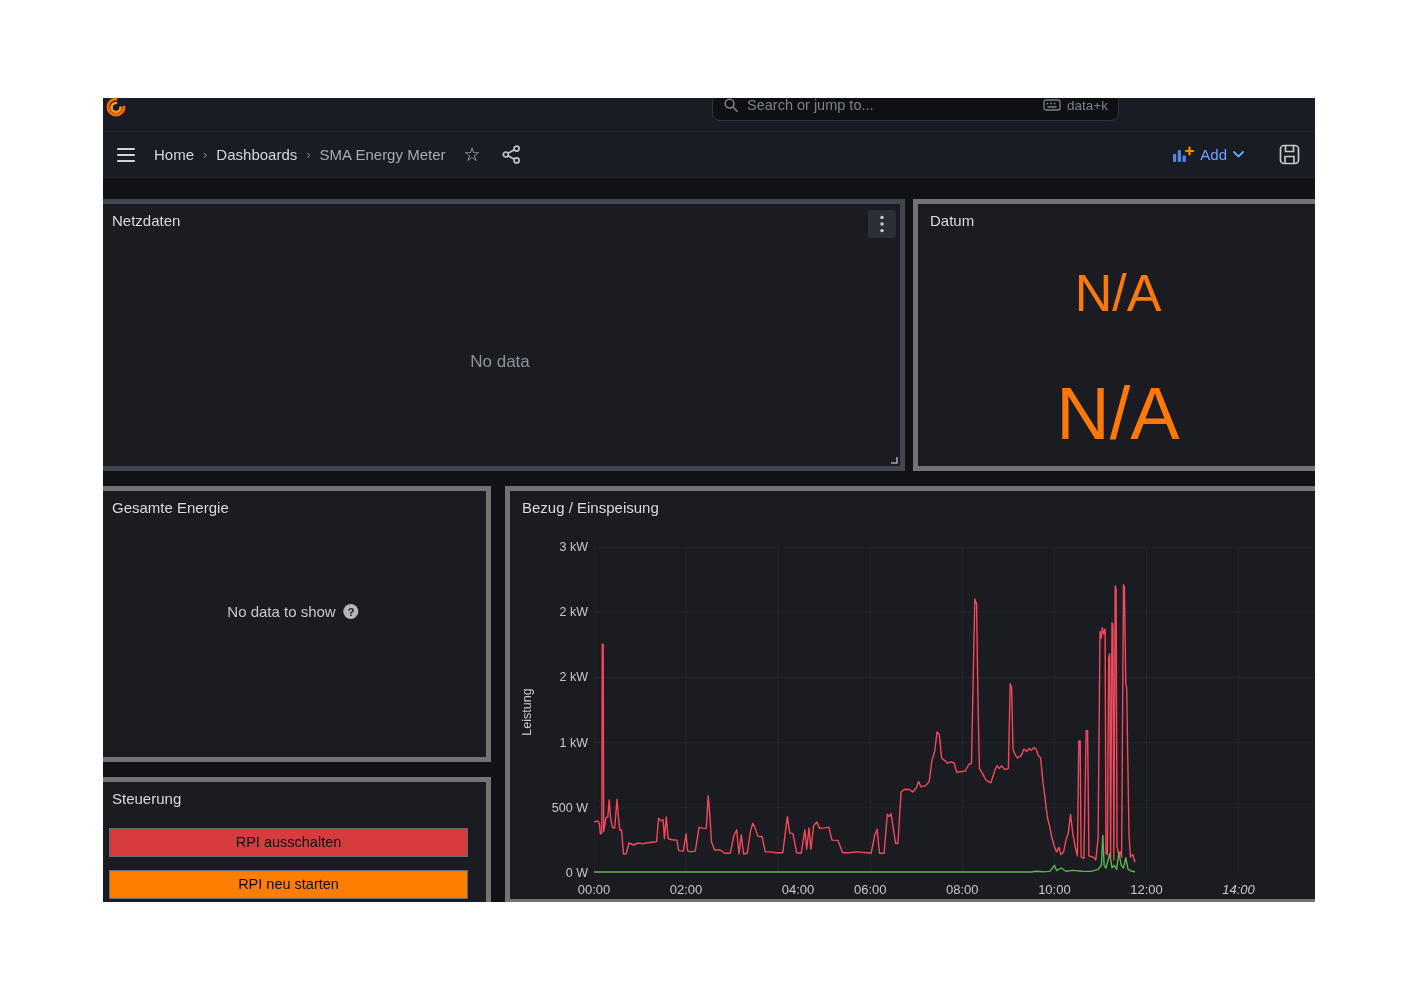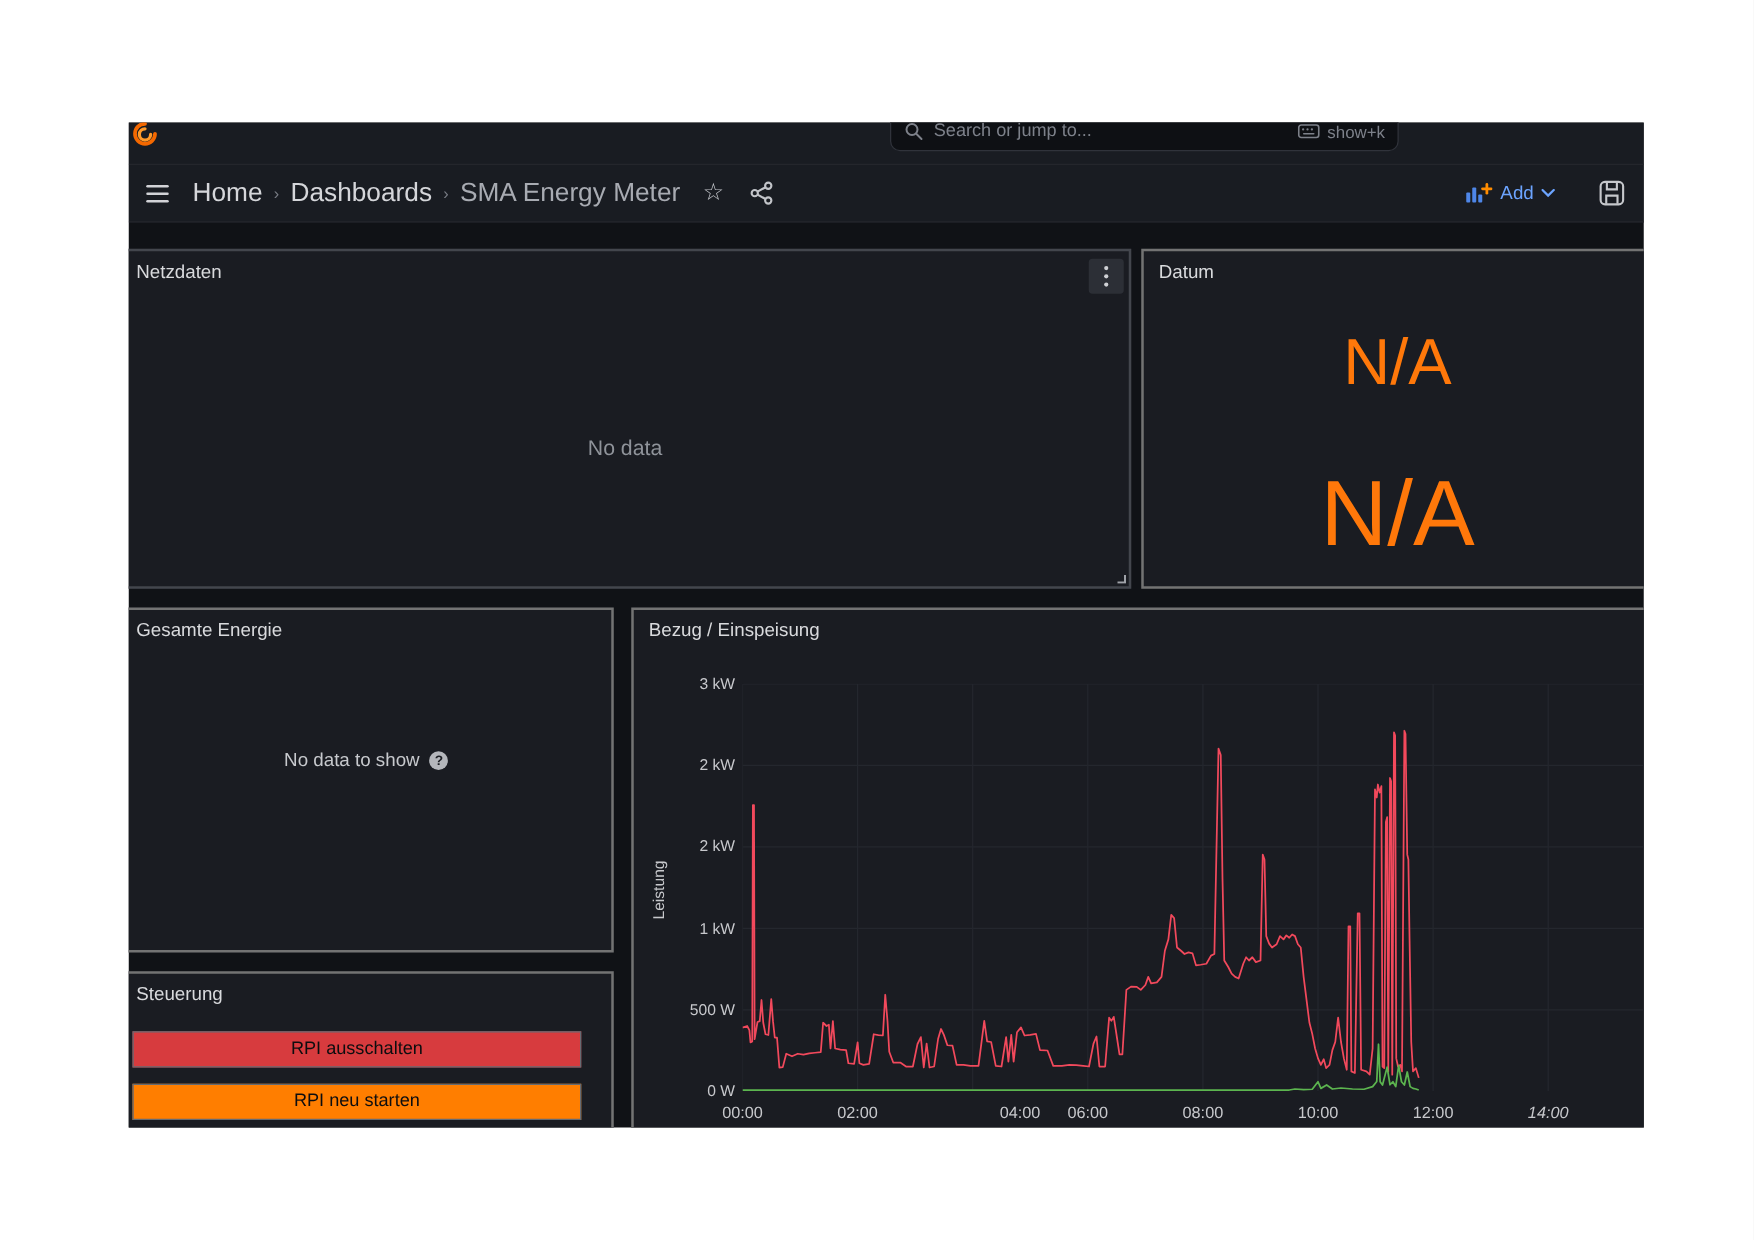--- a/index.html
+++ b/index.html
@@ -5,33 +5,33 @@
   html,body{margin:0;padding:0;background:#ffffff;font-family:"Liberation Sans",sans-serif;}
   .page{position:relative;width:1403px;height:992px;background:#ffffff;overflow:hidden;}
   .app{position:absolute;left:103px;top:98px;width:1212px;height:804px;background:#101216;overflow:hidden;color:#d9dadd;}
   .abs{position:absolute;}
   
   .topbar{position:absolute;left:0;top:0;width:1212px;height:33px;background:#191c22;border-bottom:1px solid #24262c;}
   .navbar{position:absolute;left:0;top:34px;width:1212px;height:46px;background:#191c22;border-bottom:1px solid #24262c;display:flex;align-items:center;padding:0 14px;box-sizing:border-box;}
   .searchbox{position:absolute;left:609px;top:-9px;width:407px;height:32px;background:#0e1014;border:1px solid #30333b;border-radius:8px;display:flex;align-items:center;padding:0 10px;box-sizing:border-box;cursor:text;}
   .searchbox .ph{color:#7d818a;font-size:14.5px;margin-left:8px;flex:1;}
   .shortcut{display:flex;align-items:center;gap:6px;color:#7d818a;font-size:13.5px;}
-  .crumb{font-size:21px;color:#d5d6da;text-decoration:none;cursor:pointer;}
+  .crumb{font-size:15px;color:#d5d6da;text-decoration:none;cursor:pointer;}
   .crumb.current{color:#a8abb2;cursor:default;}
   .crumb-sep{color:#787c84;font-size:13px;margin:0 9px;}
   .hamburger{width:18px;height:14px;display:flex;flex-direction:column;justify-content:space-between;cursor:pointer;margin-right:19px;}
   .hamburger div{height:2px;background:#d2d3d7;border-radius:1px;}
   .nav-icon{color:#c2c4c9;cursor:pointer;}
   .star-glyph{font-size:19px;line-height:19px;margin-left:18px;}
   .navbar-right{margin-left:auto;display:flex;align-items:center;gap:10px;}
   .add-group{display:flex;align-items:center;gap:6px;cursor:pointer;}
   .add-label{color:#6ca4ff;font-size:15px;}
   .save-btn{margin-left:24px;cursor:pointer;display:flex;align-items:center;}
   
-  .panel{position:absolute;background:#1a1c22;border:2px solid #737373;box-sizing:border-box;}
+  .panel{position:absolute;background:#1a1c22;border:5px solid #737373;box-sizing:border-box;}
   .panel.highlight{border-color:#43464d;}
   .panel-title{position:absolute;top:8px;left:12px;font-size:15px;font-weight:500;color:#d9dadd;cursor:pointer;white-space:nowrap;}
   .kebab{position:absolute;top:6px;right:4px;width:28px;height:28px;background:#2c2f36;border-radius:3px;display:flex;align-items:center;justify-content:center;cursor:pointer;}
   .nodata{position:absolute;left:50%;transform:translateX(-50%);color:#8f939a;font-size:17px;white-space:nowrap;}
   .nodata2{position:absolute;left:50%;transform:translateX(-50%);color:#c7c9cd;font-size:15px;white-space:nowrap;display:flex;align-items:center;gap:8px;}
   .help-circle{width:15px;height:15px;border-radius:50%;background:#b4b6bb;color:#1a1c22;font-size:11px;font-weight:700;display:flex;align-items:center;justify-content:center;cursor:pointer;}
   .stat{position:absolute;left:0;width:100%;text-align:center;font-weight:500;}
   .stat1{top:55px;font-size:52px;line-height:68px;height:68px;}
   .stat2{top:167px;font-size:74px;line-height:86px;height:86px;}
   .resize-corner{position:absolute;right:2px;bottom:2px;width:8px;height:8px;cursor:nwse-resize;}
@@ -60,21 +60,21 @@
         </svg>
         <span class="ph">Search or jump to...</span>
         <span class="shortcut">
           <svg width="18" height="14" viewBox="0 0 18 14">
             <rect x="1" y="2" width="16" height="10" rx="2" fill="none" stroke="#7d818a" stroke-width="1.3"></rect>
             <circle cx="4.5" cy="5.5" r="0.9" fill="#7d818a"></circle>
               <circle cx="8" cy="5.5" r="0.9" fill="#7d818a"></circle>
             <circle cx="11.5" cy="5.5" r="0.9" fill="#7d818a"></circle>
             <line x1="5" y1="9" x2="13" y2="9" stroke="#7d818a" stroke-width="1.3" stroke-linecap="round"></line>
           </svg>
-          <span>show+k</span>
+          <span>data+k</span>
         </span>
       </div>
     </div>
 
     <div class="navbar">
       <div class="hamburger">
           <div></div>
           <div></div>
           <div></div>
         </div>
@@ -168,21 +168,21 @@
           <polyline points="0.0,325.0 92.1,325.0 184.2,325.0 276.2,325.0 368.3,325.0 437.4,325.0 442.0,324.2 448.9,324.7 455.8,324.4 460.4,318.4 462.7,323.7 467.3,321.0 471.9,324.2 478.8,323.4 488.0,324.2 497.2,324.4 504.1,322.3 507.4,318.2 508.8,288.4 510.1,318.4 512.0,321.0 515.7,306.7 518.0,320.8 520.3,318.4 522.6,322.3 524.9,305.4 527.2,318.4 529.5,321.0 531.8,310.6 534.1,322.3 536.4,323.7 538.7,324.2 541.0,325.0" fill="none" stroke="#5cb54f" stroke-width="1.4" stroke-linejoin="round"></polyline>
         </svg>
     <div class="ytick" style="left: 419px; top: 441px; text-align: right;">3 kW</div>
         <div class="ytick" style="left: 419px; top: 506.2px;">2 kW</div>
         <div class="ytick" style="left: 419px; top: 571.4px;">2 kW</div>
         <div class="ytick" style="left: 419px; top: 636.6px; text-align: right;">1 kW</div>
         <div class="ytick" style="left: 419px; top: 701.8px;">500 W</div>
         <div class="ytick" style="left: 419px; top: 767px;">0 W</div>
         <div class="xtick" style="left: 463px; top: 784px;">00:00</div>
         <div class="xtick" style="left: 555.082px; top: 784px;">02:00</div>
-        <div class="xtick" style="left: 685px; top: 784px;">04:00</div>
+        <div class="xtick" style="left: 667px; top: 784px;">04:00</div>
         <div class="xtick" style="left: 739.245px; top: 784px;">06:00</div>
         <div class="xtick" style="left: 831.327px; top: 784px;">08:00</div>
         <div class="xtick" style="left: 923.409px; top: 784px;">10:00</div>
         <div class="xtick" style="left: 1015.49px; top: 784px;">12:00</div>
         <div class="xtick" style="left: 1107.57px; top: 784px; font-style: italic;">14:00</div>
         <div class="xtick" style="left: 1199.65px; top: 784px;">16:00</div>
       </div>
 
     <div class="panel" style="left:-8px;top:679px;width:396px;height:200px;">
       <div class="panel-title">Steuerung</div>

